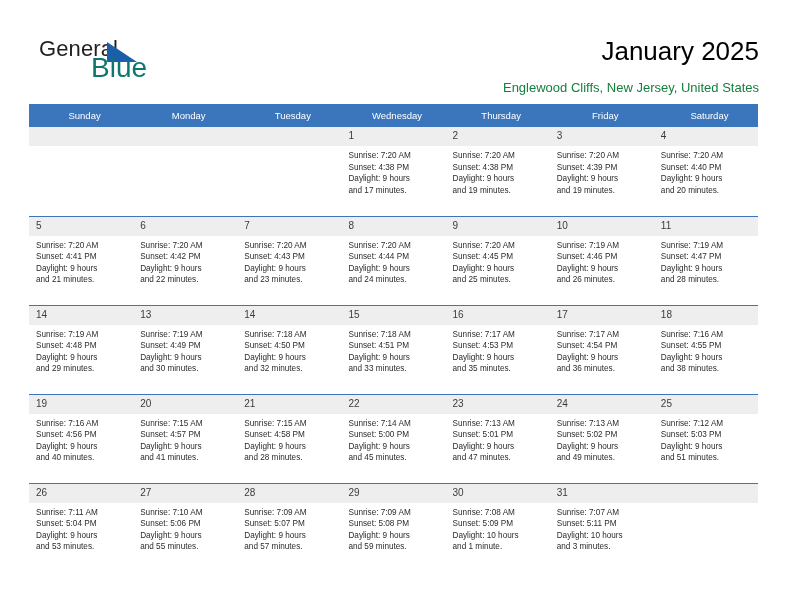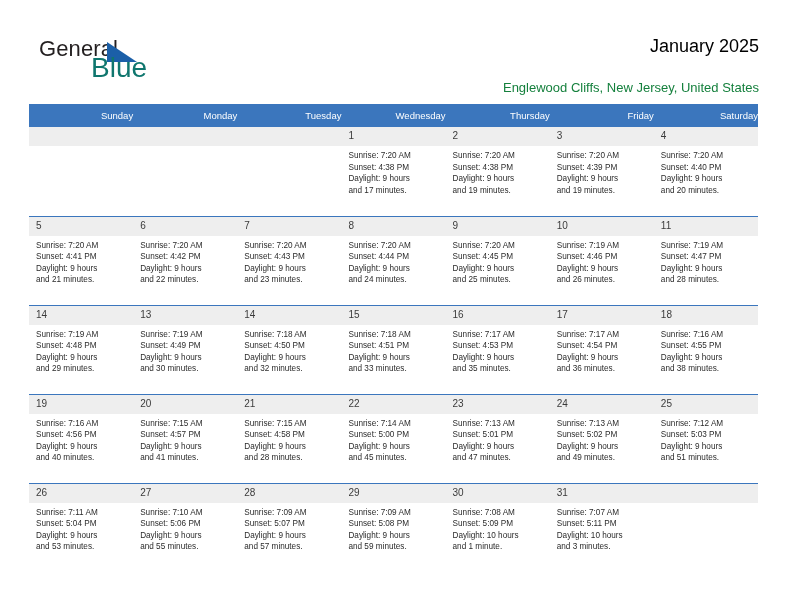--- a/index.html
+++ b/index.html
@@ -59,21 +59,21 @@
     width: 0;
     height: 0;
     border-left: 30px solid #1b5fa8;
     border-top: 20px solid transparent;
   }
 
   .title {
     position: absolute;
     right: 36px;
     top: 36px;
-    font-size: 18px;
+    font-size: 26px;
     color: #000000;
     text-align: right;
     white-space: nowrap;
   }
   .subtitle {
     position: absolute;
     right: 36px;
     top: 80px;
     font-size: 13px;
     color: #15803d;
@@ -90,21 +90,21 @@
     border-collapse: collapse;
     table-layout: fixed;
   }
   .calendar col { width: 104.14px; }
 
   .calendar thead th {
     background: #3b76bd;
     color: #ffffff;
     font-size: 9.5px;
     font-weight: normal;
-    text-align: right;
+    text-align: center;
     padding: 6px 0 6px 7px;
     height: 10px;
     box-sizing: border-box;
   }
 
   .calendar tbody td {
     vertical-align: top;
     padding: 0;
     border-top: 1.4px solid #3b76bd;
     background: #ffffff;

